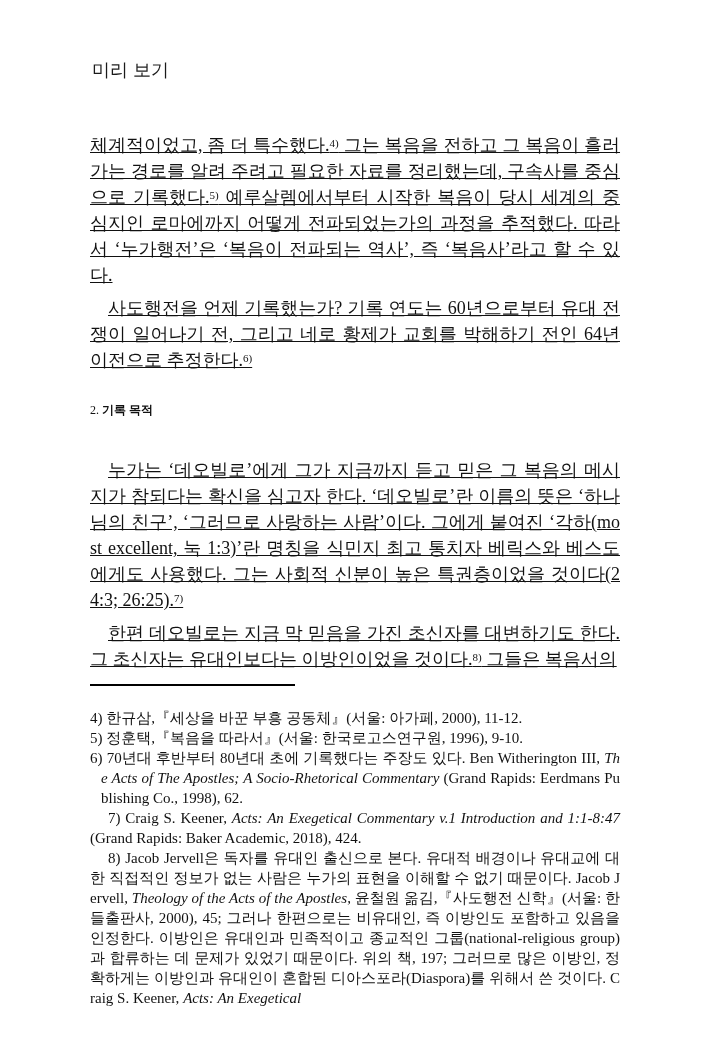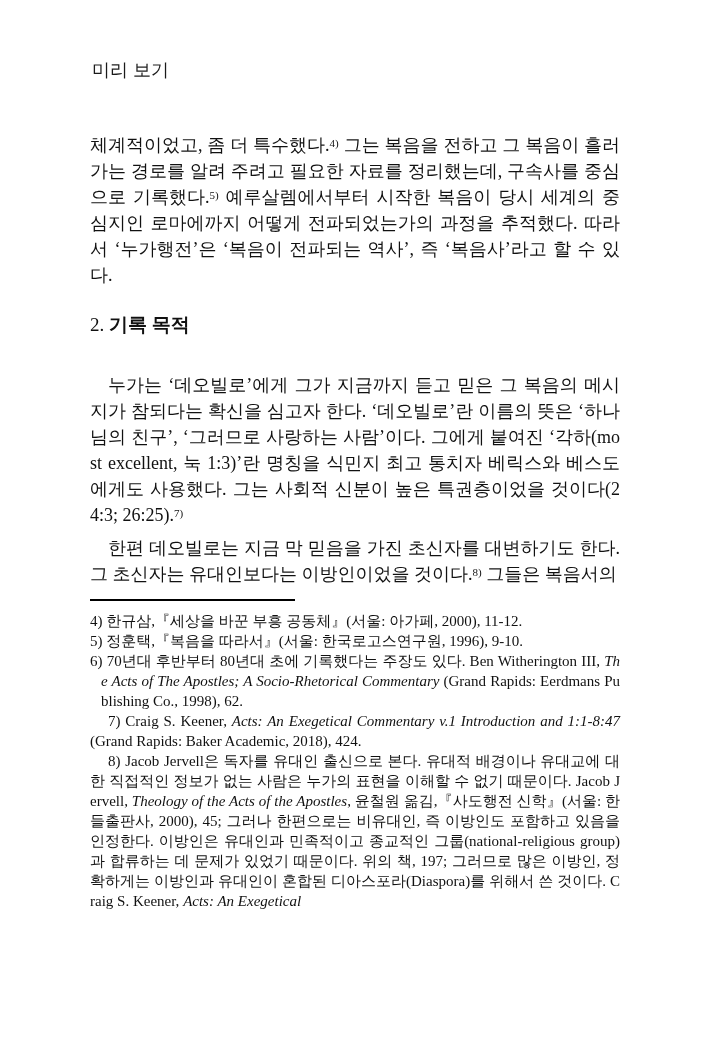--- a/index.html
+++ b/index.html
@@ -20,56 +20,58 @@
     line-height: 24px;
     margin: 0 0 50px 2px;
     color: #1a1a1a;
   }
   .para {
     font-size: 18px;
     line-height: 26px;
     text-align: justify;
     margin: 0 0 7px 0;
     word-break: break-all;
+    text-decoration: underline;
   }
   .para.indent { text-indent: 18px; }
   .heading {
-    font-size: 19px;
+    font-size: 12px;
     line-height: 26px;
     margin: 24px 0 34px 0;
     font-family: Liberation Serif, serif;
   }
   sup.ref { font-size: 11px; line-height: 0; vertical-align: 4px; }
   .separator {
     width: 205px;
     height: 0;
     border-top: 2px solid #000000;
     margin: 12px 0 0 0;
   }
-  .footnotes { margin-top: 10px; }
+  .footnotes { margin-top: 22px; }
   .fn {
     font-size: 15px;
     line-height: 20px;
     text-align: justify;
     word-break: break-all;
   }
   .fn.hang { padding-left: 11px; text-indent: -11px; }
   .fn.indent { text-indent: 18px; }
   .i { font-style: italic; }
   .b { font-weight: bold; }
 </style>
 </head>
 <body>
 
 <div class="page">
   <div class="content">
     <div class="preview-header">미리 보기</div>
 
     <div>
         <div class="para"><span>체계적이었고, 좀 더 특수했다.</span><sup class="ref">4)</sup><span> 그는 복음을 전하고 그 복음이 흘러가는 경로를 알려 주려고 필요한 자료를 정리했는데, 구속사를 중심으로 기록했다.</span><sup class="ref">5)</sup><span> 예루살렘에서부터 시작한 복음이 당시 세계의 중심지인 로마에까지 어떻게 전파되었는가의 과정을 추적했다. 따라서 ‘누가행전’은 ‘복음이 전파되는 역사’, 즉 ‘복음사’라고 할 수 있다.</span></div>
+        <div class="para indent"><span>사도행전을 언제 기록했는가? 기록 연도는 60년으로부터 유대 전쟁이 일어나기 전, 그리고 네로 황제가 교회를 박해하기 전인 64년 이전으로 추정한다.</span><sup class="ref">6)</sup></div>
         <div class="heading"><span>2. </span><span class="b">기록 목적</span></div>
         <div class="para indent"><span>누가는 ‘데오빌로’에게 그가 지금까지 듣고 믿은 그 복음의 메시지가 참되다는 확신을 심고자 한다. ‘데오빌로’란 이름의 뜻은 ‘하나님의 친구’, ‘그러므로 사랑하는 사람’이다. 그에게 붙여진 ‘각하(most excellent, 눅 1:3)’란 명칭을 식민지 최고 통치자 베릭스와 베스도에게도 사용했다. 그는 사회적 신분이 높은 특권층이었을 것이다(24:3; 26:25).</span><sup class="ref">7)</sup></div>
         <div class="para indent"><span>한편 데오빌로는 지금 막 믿음을 가진 초신자를 대변하기도 한다. 그 초신자는 유대인보다는 이방인이었을 것이다.</span><sup class="ref">8)</sup><span> 그들은 복음서의</span></div>
       </div>
 
     <div class="separator"></div>
 
     <div class="footnotes">
         <div class="fn "><span>4) 한규삼,『세상을 바꾼 부흥 공동체』(서울: 아가페, 2000), 11-12.</span></div>
         <div class="fn "><span>5) 정훈택,『복음을 따라서』(서울: 한국로고스연구원, 1996), 9-10.</span></div>

